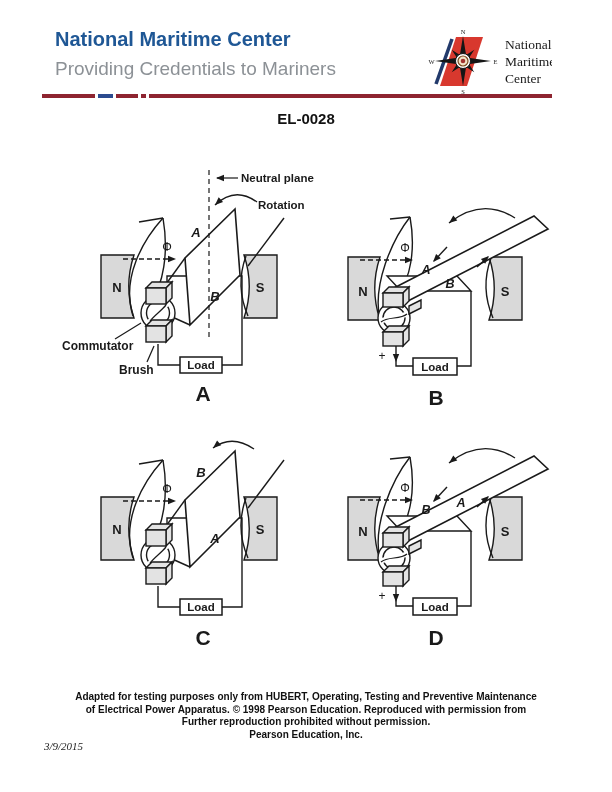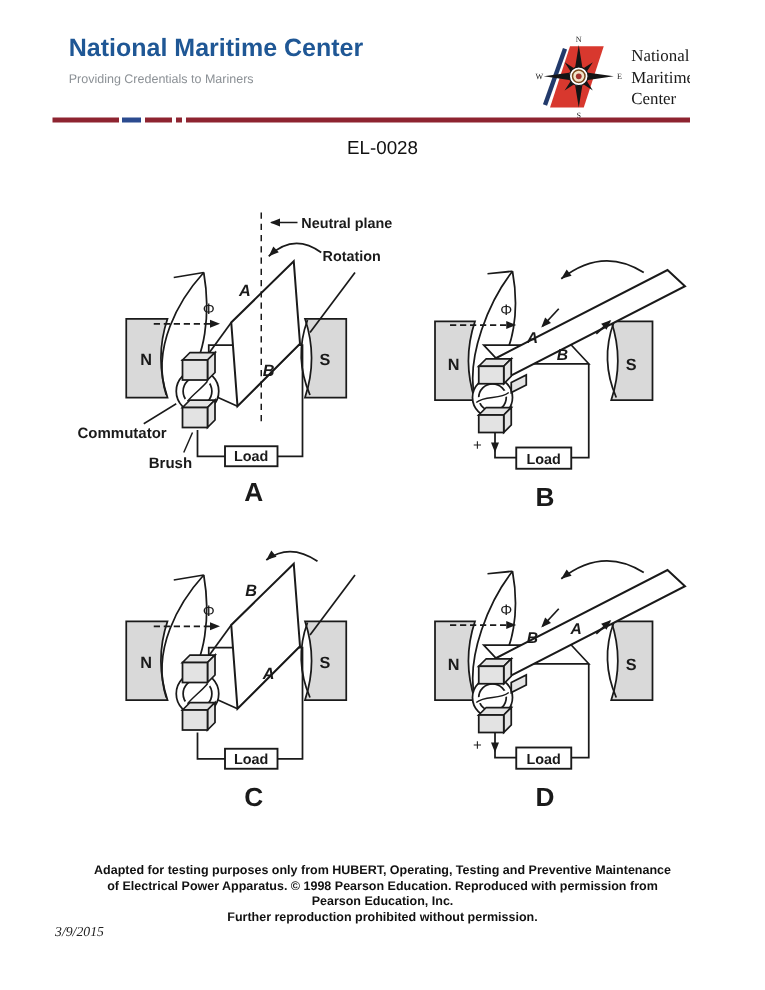--- a/index.html
+++ b/index.html
@@ -1,27 +1,27 @@
 <!DOCTYPE html>
 <html><head>
 <meta charset="utf-8">
 <style>
   html,body{margin:0;padding:0;background:#fff;}
   .page{position:relative;width:552px;height:792px;background:#ffffff;overflow:hidden;
         font-family:"Liberation Sans",sans-serif;}
   .org-title{position:absolute;left:55px;top:28px;font-size:20px;font-weight:bold;color:#1F5795;}
-  .org-subtitle{position:absolute;left:55px;top:58px;font-size:10px;color:#8C9196;}
+  .org-subtitle{position:absolute;left:55px;top:58px;font-size:19px;color:#8C9196;}
   .logo-svg{position:absolute;left:423px;top:24px;}
   .logo-text{font-family:"Liberation Serif",serif;font-size:13.5px;fill:#1a1a1a;}
   .compass-letter{font-family:"Liberation Serif",serif;font-size:6.5px;fill:#222;text-anchor:middle;}
   .rule{position:absolute;left:42px;top:94px;width:528px;height:3.5px;
         background:linear-gradient(90deg,#8E2430 0 53px,#fff 53px 56px,#2B4B8F 56px 71px,
         #fff 71px 74px,#8E2430 74px 96px,#fff 96px 99px,#8E2430 99px 104px,#fff 104px 107px,#8E2430 107px 100%);}
   .doc-code{position:absolute;left:0;top:110px;width:612px;text-align:center;
-        font-size:15px;font-weight:normal;color:#111;}
+        font-size:15px;font-weight:bold;color:#111;}
   .dsvg{position:absolute;}
   svg text{font-family:"Liberation Sans",sans-serif;fill:#1a1a1a;}
   .footer{position:absolute;left:0;top:691px;width:612px;text-align:center;
         font-size:10px;font-weight:bold;color:#111;line-height:12.5px;}
   .date{position:absolute;left:44px;top:740px;font-family:"Liberation Serif",serif;
         font-size:11px;color:#222;font-style:italic;}
 </style>
 </head>
 <body>
 
@@ -249,18 +249,18 @@
       <text x="131" y="77" font-size="12.5" font-weight="bold" font-style="italic" text-anchor="middle">A</text>
       <text x="52" y="170" font-size="12" text-anchor="middle">+</text>
       <text x="105" y="181" font-size="11.5" font-weight="bold" text-anchor="middle">Load</text>
       <text x="106" y="215" font-size="21" font-weight="bold" text-anchor="middle">D</text>
     </g>
   </svg>
 
   <div class="footer">
     <div>Adapted for testing purposes only from HUBERT, Operating, Testing and Preventive Maintenance</div>
     <div>of Electrical Power Apparatus. © 1998 Pearson Education. Reproduced with permission from</div>
+    <div>Further reproduction prohibited without permission.</div>
     <div>Pearson Education, Inc.</div>
-    <div>Further reproduction prohibited without permission.</div>
   </div>
   <div class="date">3/9/2015</div>
 
 </div>
 
 </body></html>

